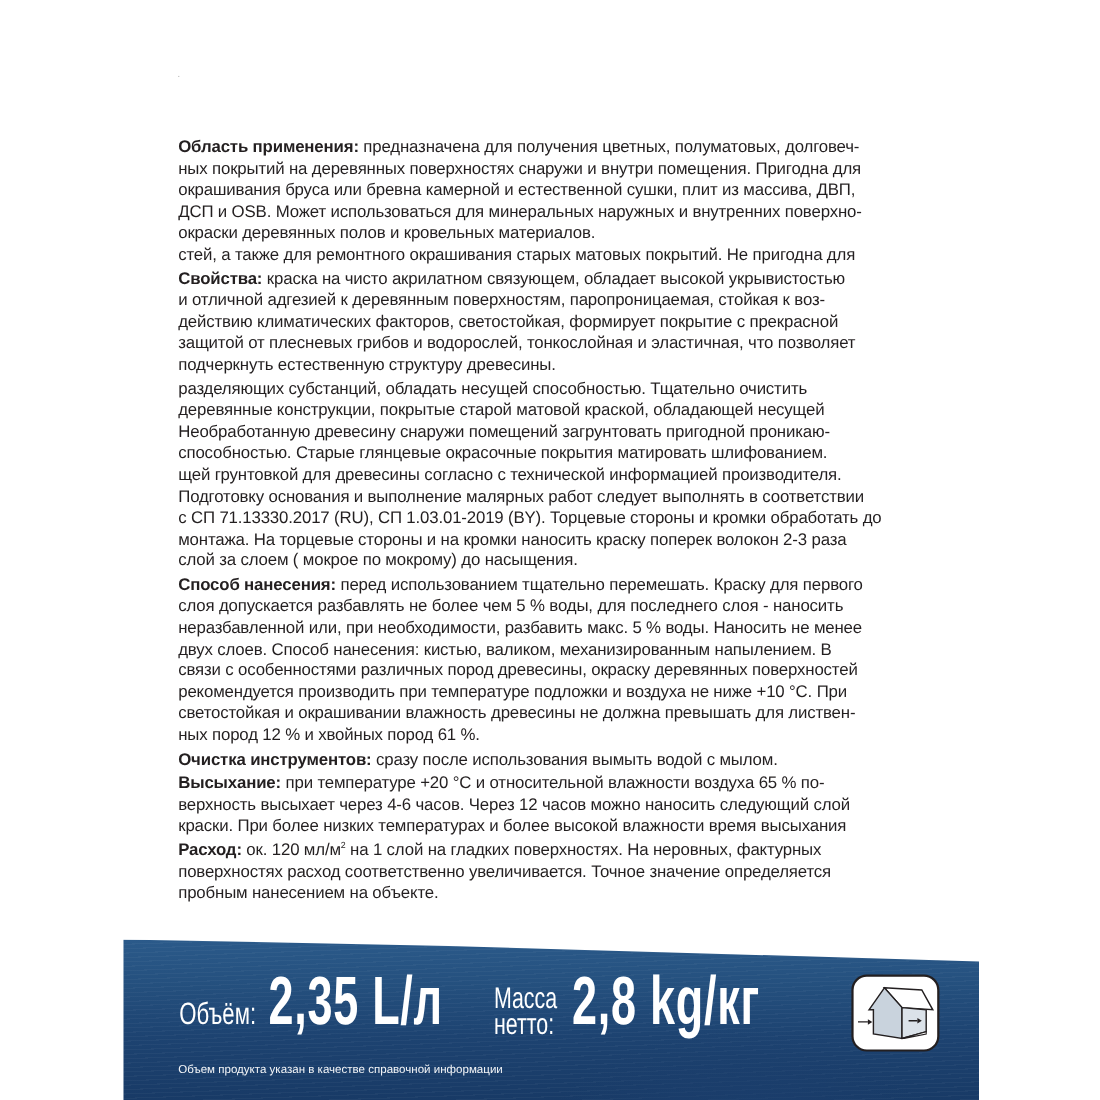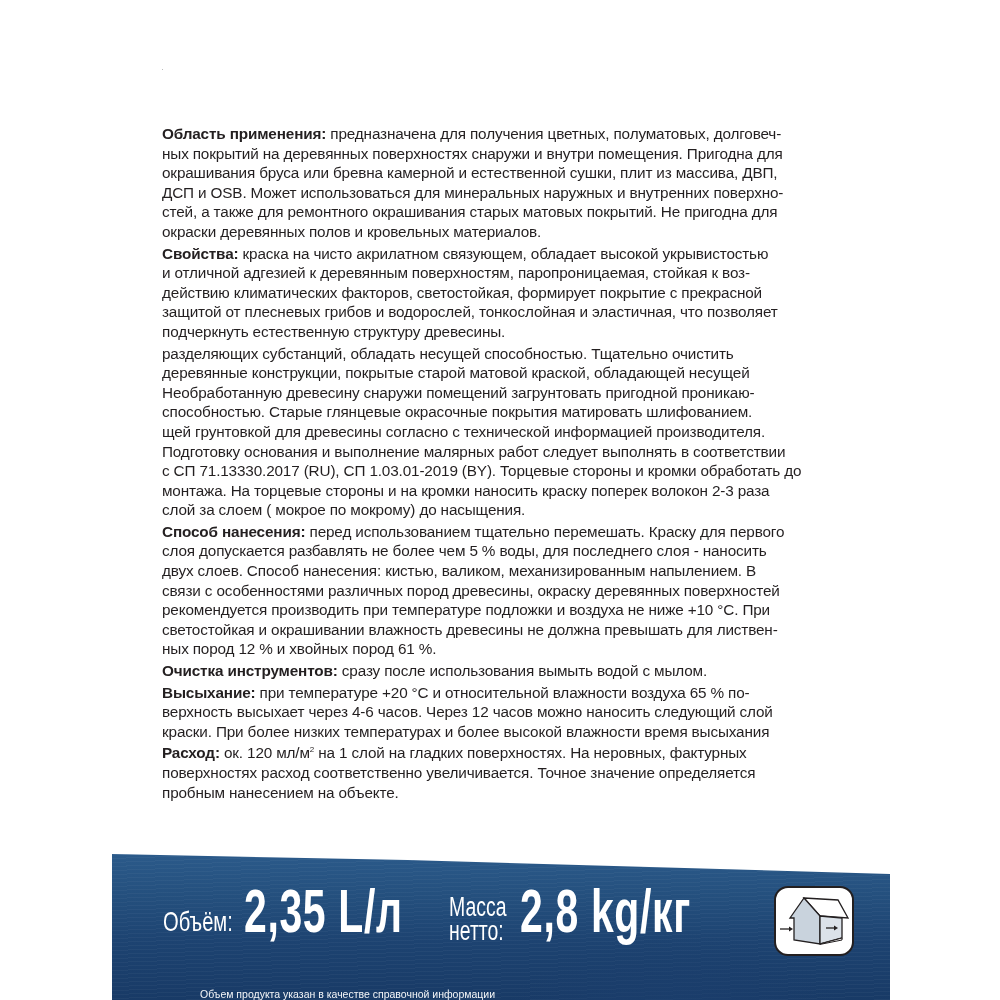--- a/index.html
+++ b/index.html
@@ -83,27 +83,26 @@
       font-size: 62px;
       line-height: 62px;
       transform: scaleX(0.66);
       transform-origin: left top;
       white-space: nowrap;
       letter-spacing: 1px;
     }
     .vol-note {
       position: absolute;
       left: 162px;
-      top: 988px;
+      top: 966px;
       color: #ffffff;
       font-size: 10.5px;
       line-height: 12px;
       white-space: nowrap;
       opacity: 0.95;
-      margin-left: 38px;
     }
     .mass-label {
       position: absolute;
       left: 449px;
       top: 895px;
       color: #ffffff;
       font-size: 27px;
       line-height: 24px;
       transform: scaleX(0.72);
       transform-origin: left top;
@@ -145,22 +144,22 @@
 
 <div class="dot"></div>
 
 <div class="content">
 
   <p class="para">
     <span class="line"><span class="head">Область применения:</span><span> предназначена для получения цветных, полуматовых, долговеч-</span></span>
     <span class="line">ных покрытий на деревянных поверхностях снаружи и внутри помещения. Пригодна для</span>
     <span class="line">окрашивания бруса или бревна камерной и естественной сушки, плит из массива, ДВП,</span>
     <span class="line">ДСП и OSB. Может использоваться для минеральных наружных и внутренних поверхно-</span>
+    <span class="line">окраски деревянных полов и кровельных материалов.</span>
     <span class="line">стей, а также для ремонтного окрашивания старых матовых покрытий. Не пригодна для</span>
-    <span class="line">окраски деревянных полов и кровельных материалов.</span>
   </p>
 
   <p class="para">
     <span class="line"><span class="head">Свойства:</span><span> краска на чисто акрилатном связующем, обладает высокой укрывистостью</span></span>
     <span class="line">и отличной адгезией к деревянным поверхностям, паропроницаемая, стойкая к воз-</span>
     <span class="line">действию климатических факторов, светостойкая, формирует покрытие с прекрасной</span>
     <span class="line">защитой от плесневых грибов и водорослей, тонкослойная и эластичная, что позволяет</span>
     <span class="line">подчеркнуть естественную структуру древесины.</span>
   </p>
 
@@ -172,20 +171,21 @@
     <span class="line">щей грунтовкой для древесины согласно с технической информацией производителя.</span>
     <span class="line">Подготовку основания и выполнение малярных работ следует выполнять в соответствии</span>
     <span class="line">с СП 71.13330.2017 (RU), СП 1.03.01-2019 (BY). Торцевые стороны и кромки обработать до</span>
     <span class="line">монтажа. На торцевые стороны и на кромки наносить краску поперек волокон 2-3 раза</span>
     <span class="line">слой за слоем ( мокрое по мокрому) до насыщения.</span>
   </p>
 
   <p class="para">
     <span class="line"><span class="head">Способ нанесения:</span><span> перед использованием тщательно перемешать. Краску для первого</span></span>
     <span class="line">слоя допускается разбавлять не более чем 5 % воды, для последнего слоя - наносить</span>
+    <span class="line">неразбавленной или, при необходимости, разбавить макс. 5 % воды. Наносить не менее</span>
     <span class="line">двух слоев. Способ нанесения: кистью, валиком, механизированным напылением. В</span>
     <span class="line">связи с особенностями различных пород древесины, окраску деревянных поверхностей</span>
     <span class="line">рекомендуется производить при температуре подложки и воздуха не ниже +10 °C. При</span>
     <span class="line">светостойкая и окрашивании влажность древесины не должна превышать для листвен-</span>
     <span class="line">ных пород 12 % и хвойных пород 61 %.</span>
   </p>
 
   <p class="para">
     <span class="line"><span class="head">Очистка инструментов:</span><span> сразу после использования вымыть водой с мылом.</span></span>
   </p>

